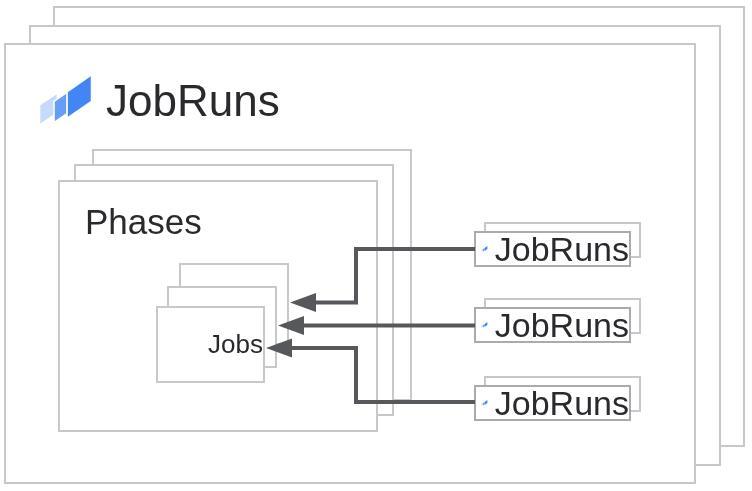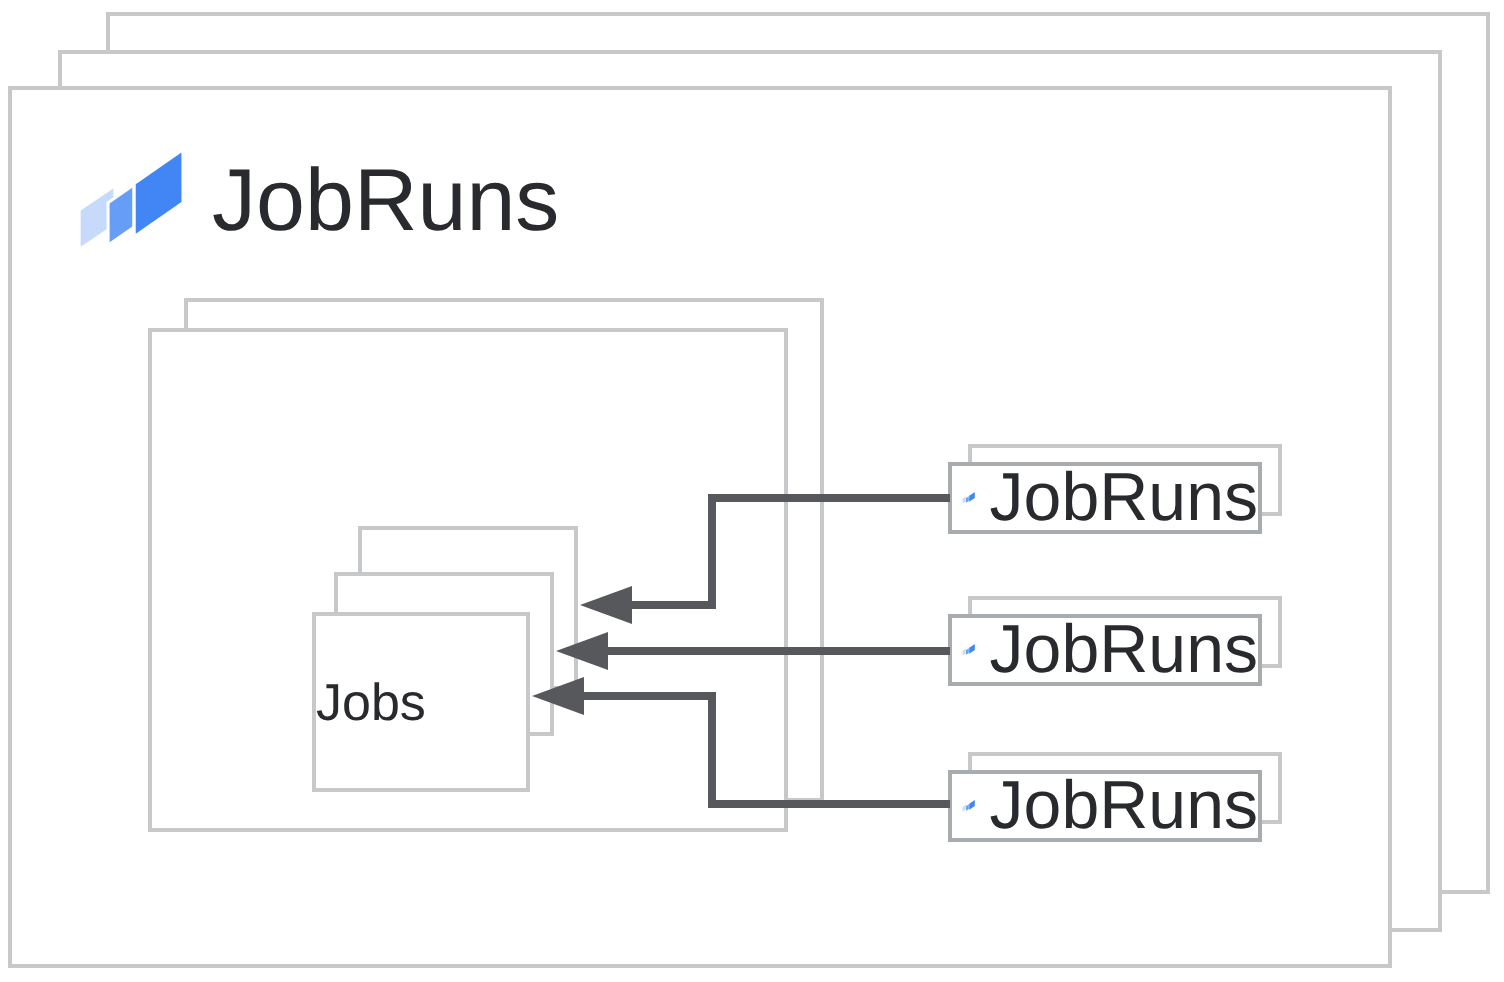--- a/index.html
+++ b/index.html
@@ -22,21 +22,21 @@
   
   .phases{width:320px;height:252px;}
   .phases.back2{left:92px;top:149px;}
   .phases.back1{left:74px;top:164px;}
   .phases.front{left:58px;top:180px;}
   .phases-title{position:absolute;left:25px;top:20px;font-size:35px;line-height:40px;}
   
   .jobs{width:110px;height:82px;}
   .jobs.back2{left:179px;top:263px;}
   .jobs.back1{left:167px;top:286px;}
-  .jobs.front{left:156px;top:306px;width:109px;height:90px;display:flex;align-items:center;justify-content:flex-start;}
+  .jobs.front{left:156px;top:306px;width:109px;height:77px;display:flex;align-items:center;justify-content:flex-end;}
   .jobs-title{font-size:26px;}
   
   .jobrun-back{width:157px;height:36px;}
   .jobrun-front{
     width:157px;height:36px;display:flex;align-items:center;gap:7px;padding-left:5px;
     border:2px solid var(--border-strong,#a9acae);
   }
   .jr1.jobrun-back{left:484px;top:222px;}  .jr1.jobrun-front{left:474px;top:231px;}
   .jr2.jobrun-back{left:484px;top:298px;}  .jr2.jobrun-front{left:474px;top:307px;}
   .jr3.jobrun-back{left:484px;top:376px;}  .jr3.jobrun-front{left:474px;top:385px;}
@@ -64,20 +64,23 @@
         <polygon class="ico-light" points="1,13.8 8,9.1 8,16.9 1,21.6"></polygon>
         <polygon class="ico-mid" points="7.2,12.3 14.6,7.2 14.6,15.5 7.2,20.6"></polygon>
         <polygon class="ico-dark" points="12.8,8.2 22.6,1.4 22.6,12 12.8,18.8"></polygon>
       </svg>
       <span class="rollout-title">JobRuns</span>
     </div>
   </div>
 
   <div class="card phases back2"></div>
   <div class="card phases back1"></div>
+  <div class="card phases front">
+    <div class="phases-title">Phases</div>
+  </div>
 
   <div class="card jobs back2"></div>
   <div class="card jobs back1"></div>
   <div class="card jobs front">
     <span class="jobs-title">Jobs</span>
   </div>
 
   <div class="card jobrun-back jr1"></div>
   <div class="card jobrun-front jr1">
     <svg class="brand" width="26" height="26" viewBox="0 0 24 24" aria-hidden="true">

